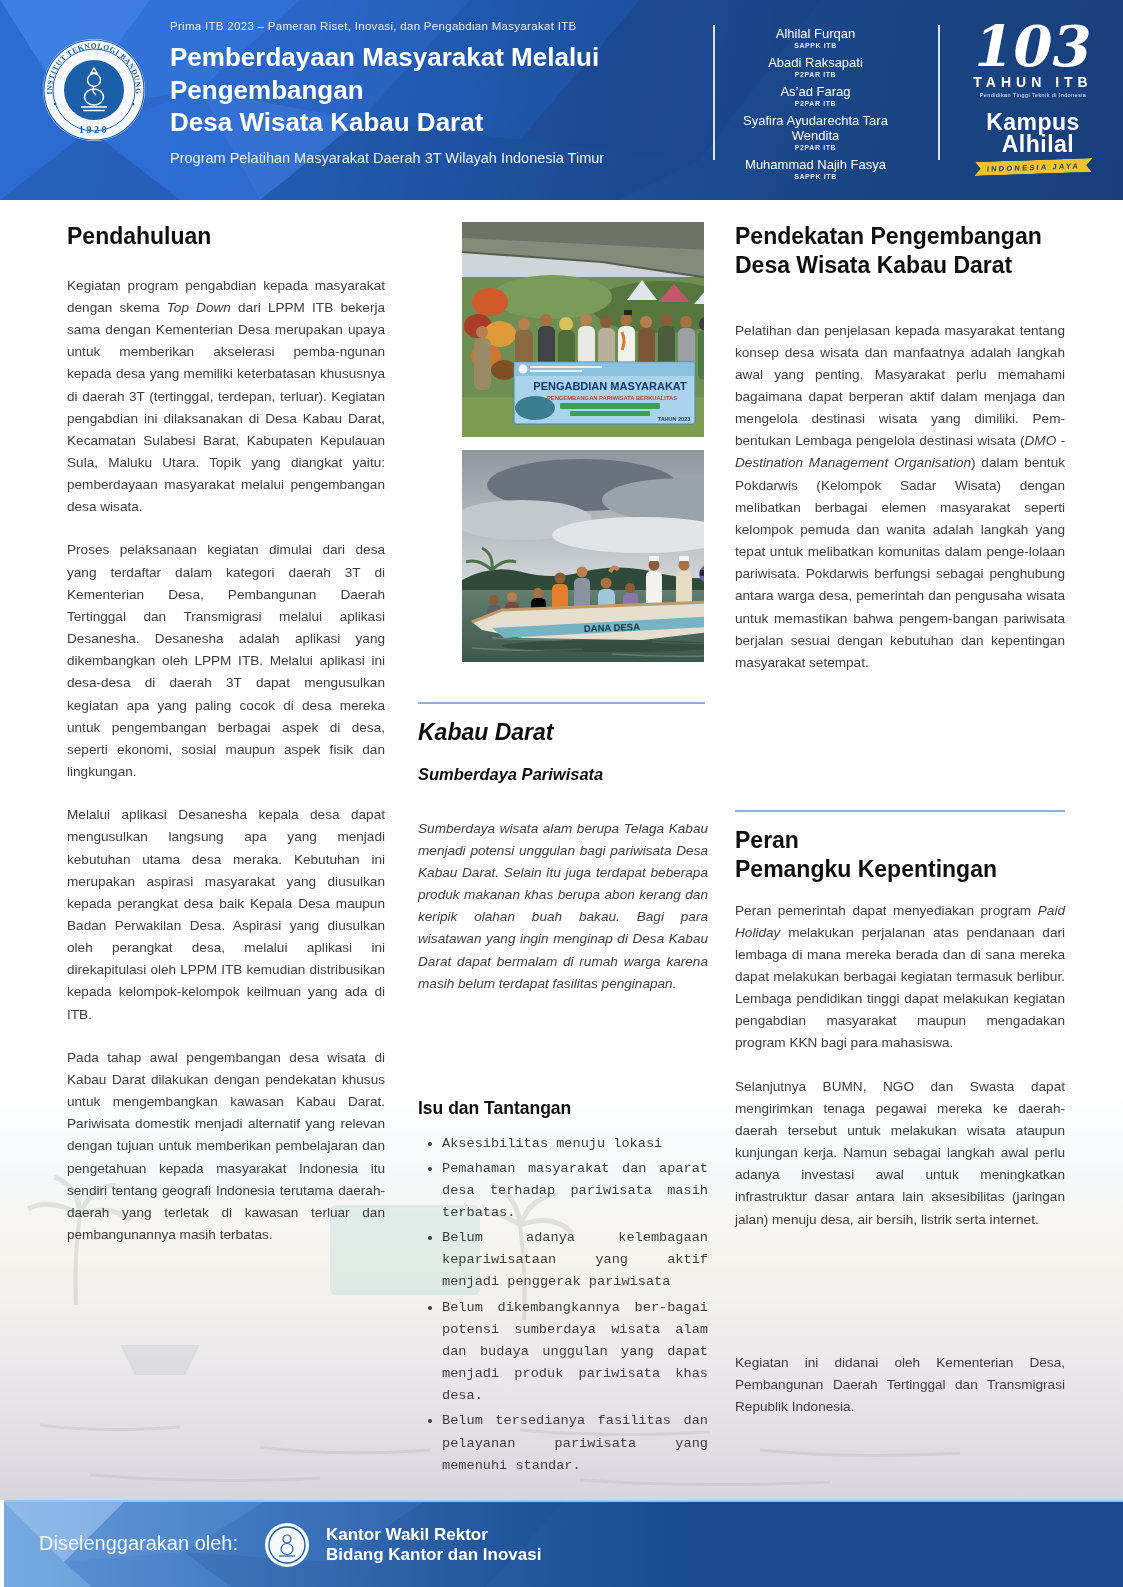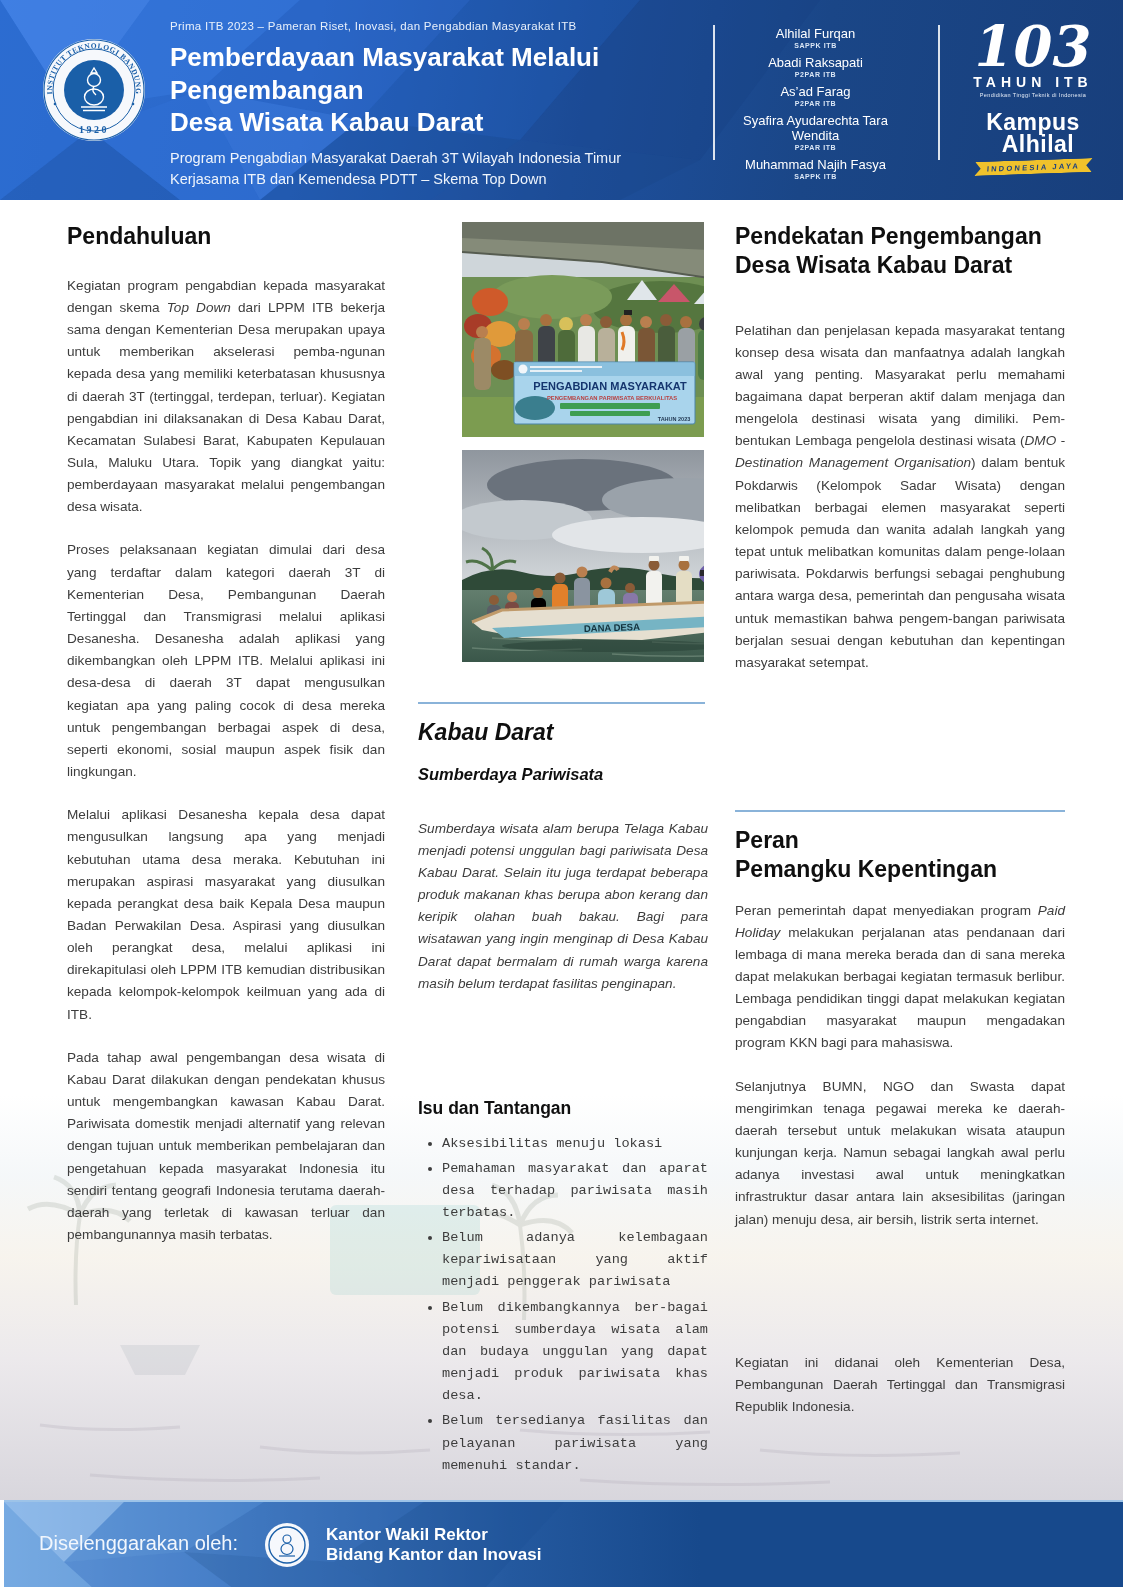--- a/index.html
+++ b/index.html
@@ -113,22 +113,21 @@
       </g>
     </svg>
 
     <div class="title-block">
       <div class="eyebrow">Prima ITB 2023 – Pameran Riset, Inovasi, dan Pengabdian Masyarakat ITB</div>
       <div class="main-title">
         <div>Pemberdayaan Masyarakat Melalui Pengembangan</div>
         <div>Desa Wisata Kabau Darat</div>
       </div>
       <div class="subtitle">
-        <div>Program Pengabdian Masyarakat Daerah 3T Wilayah Indonesia Timur</div>
-        <div>Kerjasama ITB dan Kemendesa PDTT – Skema Top Down</div>
+        <div>Program Pelatihan Masyarakat Daerah 3T Wilayah Indonesia Timur</div>
       </div>
     </div>
 
     <div class="vrule" style="left:713px;"></div>
     <div class="vrule" style="left:938px;"></div>
 
     <div class="authors">
       <div class="author">
         <div class="name">Alhilal Furqan</div>
         <div class="affil">SAPPK ITB</div>

